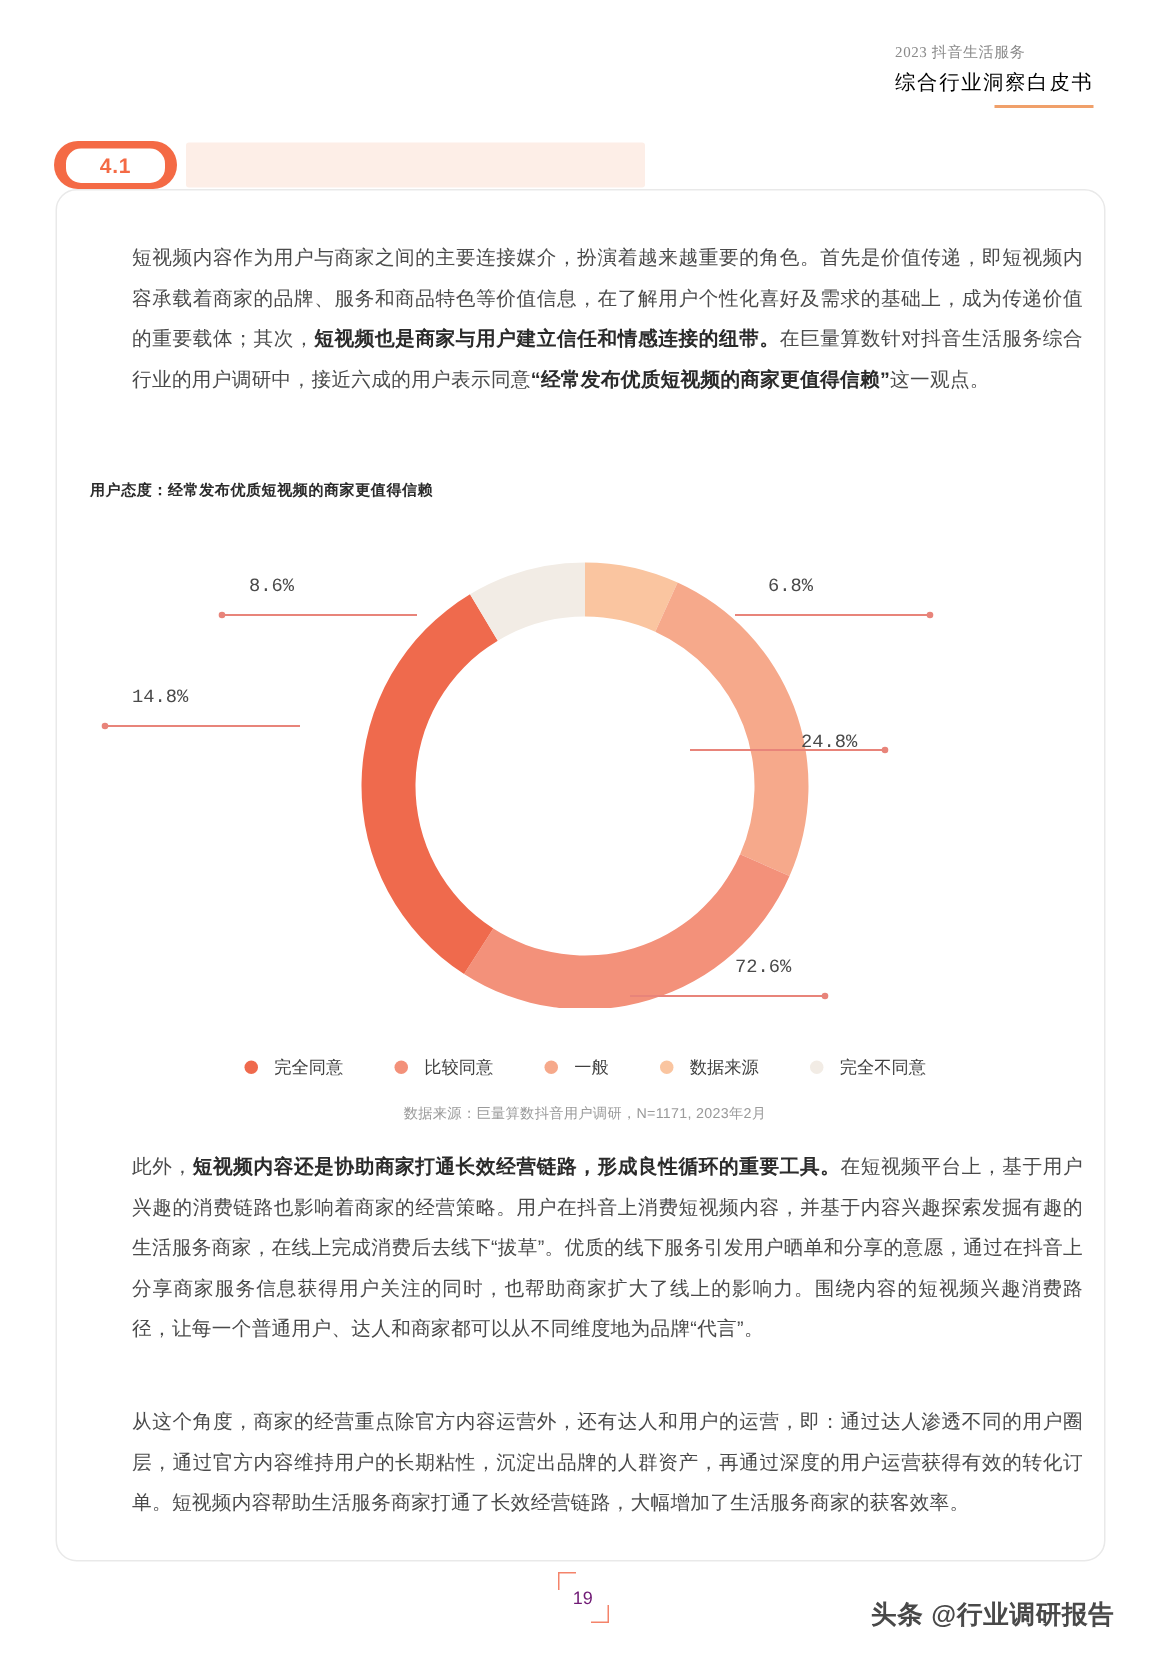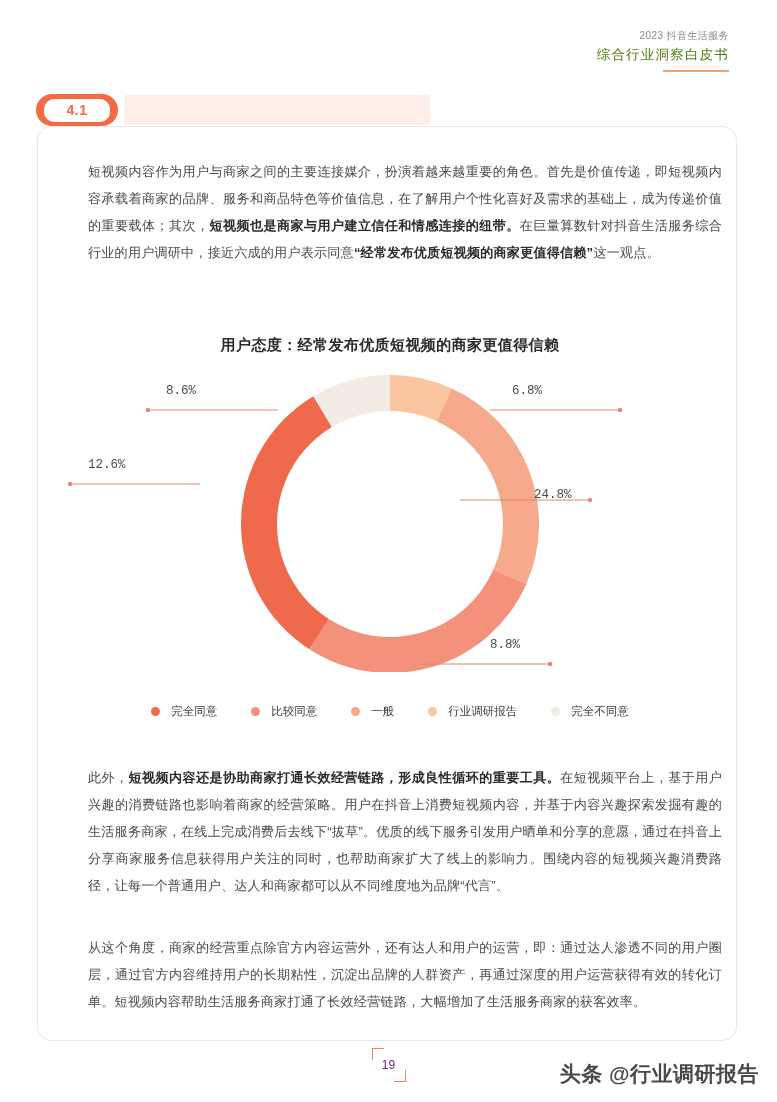--- a/index.html
+++ b/index.html
@@ -14,31 +14,32 @@
     color: #3c3c3c;
     position: relative;
     overflow: hidden;
   }
 
   
   .page-header {
     position: absolute;
     top: 28px;
     right: 48px;
-    text-align: right;
+    text-align: left;
+    font-family: Liberation Serif, serif;
   }
   .header-line1 {
     font-size: 10px;
     color: #8a8a8a;
     letter-spacing: 0.4px;
     line-height: 16px;
   }
   .header-line2 {
     font-size: 13.5px;
-    color: #4d7c0f;
+    color: #000000;
     letter-spacing: 1.2px;
     line-height: 20px;
     margin-top: 1px;
   }
   .header-rule {
     margin-top: 5px;
     margin-left: auto;
     width: 66px;
     height: 2px;
     background: #f0a06a;
@@ -130,25 +131,24 @@
   
   .chart-area {
     position: absolute;
     left: 60px;
     top: 312px;
     width: 660px;
     height: 440px;
   }
   .chart-title {
     position: absolute;
-    top: 24px;
-    left: 0;
-    width: 660px;
-    text-align: center;
-    font-size: 15px;
+    top: 8px;
+    left: 0;
+    width: 660px;
+    font-size: 10px;
     font-weight: bold;
     color: #2b2b2b;
     letter-spacing: 0.4px;
   }
   .donut-wrap {
     position: absolute;
     left: 0;
     top: 40px;
     width: 660px;
     height: 320px;
@@ -214,23 +214,23 @@
   .page-num .corner {
     position: absolute;
     width: 11px;
     height: 11px;
   }
   .page-num .c-tl { left: 0; top: 0; border-left: 1.6px solid #f4836a; border-top: 1.6px solid #f4836a; }
   .page-num .c-br { right: 0; bottom: 0; border-right: 1.6px solid #f4836a; border-bottom: 1.6px solid #f4836a; }
 
   .watermark {
     position: absolute;
-    right: 18px;
+    right: 34px;
     bottom: 14px;
-    font-size: 21px;
+    font-size: 17px;
     font-weight: bold;
     color: #3a3a3a;
     letter-spacing: 0.5px;
     opacity: 0.92;
     white-space: nowrap;
   }
 </style>
 </head>
 <body>
 
@@ -273,48 +273,49 @@
           <line x1="360" y1="312" x2="490" y2="312"></line>
           <circle cx="490" cy="312" r="2.2" fill="#e8847a" stroke="none"></circle>
           <line x1="10" y1="132" x2="140" y2="132"></line>
           <circle cx="10" cy="132" r="2.2" fill="#e8847a" stroke="none"></circle>
         </g>
     </svg>
     <div id="pct-labels">
         <div class="pct-label" style="left: 106px; top: 32px;">8.6%</div>
         <div class="pct-label" style="left: 452px; top: 32px; text-align: center;">6.8%</div>
         <div class="pct-label" style="left: 474px; top: 136px;">24.8%</div>
-        <div class="pct-label" style="left: 430px; top: 286px;">8.8%</div>
-        <div class="pct-label" style="left: 28px; top: 106px;">12.6%</div>
+        <div class="pct-label" style="left: 430px; top: 286px;">72.6%</div>
+        <div class="pct-label" style="left: 28px; top: 106px;">14.8%</div>
       </div>
   </div>
 
   <div class="legend" id="legend">
       <div class="legend-item">
         <span class="legend-dot" style="background: rgb(239, 106, 77);"></span>
         <span>完全同意</span>
       </div>
       <div class="legend-item">
         <span class="legend-dot" style="background: rgb(243, 145, 122);"></span>
         <span>比较同意</span>
       </div>
       <div class="legend-item">
         <span class="legend-dot" style="background: rgb(246, 169, 139);"></span>
         <span>一般</span>
       </div>
       <div class="legend-item">
         <span class="legend-dot" style="background: rgb(250, 197, 160);"></span>
-        <span>行业调研报告</span>
+        <span>数据来源</span>
       </div>
       <div class="legend-item">
         <span class="legend-dot" style="background: rgb(242, 236, 229);"></span>
         <span>完全不同意</span>
       </div>
     </div>
 
+  <div class="source-note">数据来源：巨量算数抖音用户调研，N=1171, 2023年2月</div>
 </div>
 
 <div class="para" id="para-2">此外，<b>短视频内容还是协助商家打通长效经营链路，形成良性循环的重要工具。</b>在短视频平台上，基于用户兴趣的消费链路也影响着商家的经营策略。用户在抖音上消费短视频内容，并基于内容兴趣探索发掘有趣的生活服务商家，在线上完成消费后去线下“拔草”。优质的线下服务引发用户晒单和分享的意愿，通过在抖音上分享商家服务信息获得用户关注的同时，也帮助商家扩大了线上的影响力。围绕内容的短视频兴趣消费路径，让每一个普通用户、达人和商家都可以从不同维度地为品牌“代言”。</div>
 <div class="para" id="para-3">从这个角度，商家的经营重点除官方内容运营外，还有达人和用户的运营，即：通过达人渗透不同的用户圈层，通过官方内容维持用户的长期粘性，沉淀出品牌的人群资产，再通过深度的用户运营获得有效的转化订单。短视频内容帮助生活服务商家打通了长效经营链路，大幅增加了生活服务商家的获客效率。</div>
 
 <div class="page-num">
   <span class="corner c-tl"></span>
   <span class="corner c-br"></span>
   <span>19</span>
 </div>

